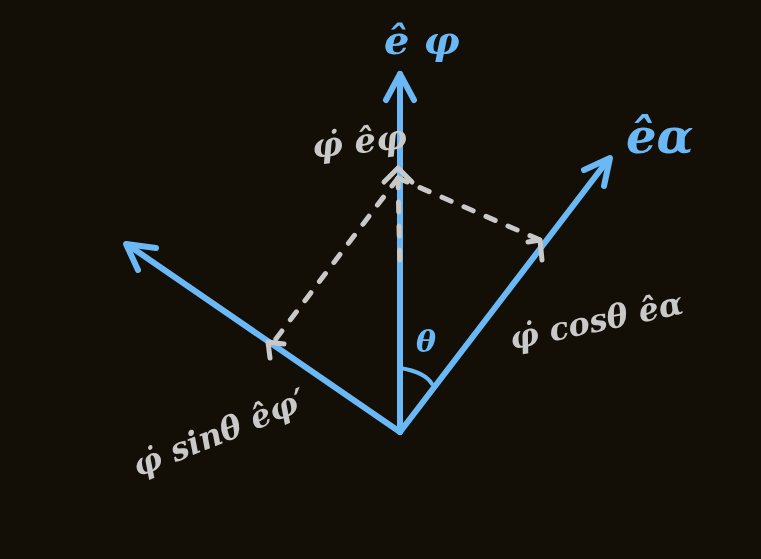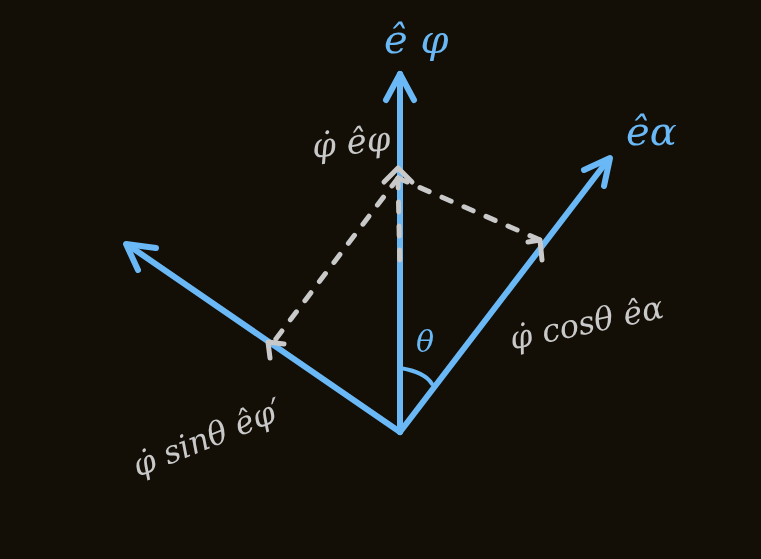--- a/index.html
+++ b/index.html
@@ -1,21 +1,21 @@
 <!DOCTYPE html>
 <html><head>
   <meta charset="utf-8">
   <style>
     html, body { margin: 0; padding: 0; }
     body {
       width: 761px; height: 559px; overflow: hidden;
       background: #130f07;
       font-family: "DejaVu Sans", sans-serif;
     }
-    #canvas { position: relative; width: 761px; height: 458px; }
+    #canvas { position: relative; width: 761px; height: 458px; font-weight: bold; }
     svg { position: absolute; left: 0; top: 0; }
     .lbl {
       position: absolute;
       font-family: "DejaVu Serif", serif;
       font-style: italic;
       white-space: nowrap;
       transform-origin: left center;
     }
     .blue { color: #6ab8f5; }
     .gray { color: #c9c9c9; }
@@ -50,19 +50,19 @@
 
       <g stroke="#c9c9c9" stroke-width="5">
         <polyline points="384,182 398,168 412,182"></polyline>
         <polyline points="528,242 540,240 542,260"></polyline>
         <polyline points="284,344 268,342 270,358"></polyline>
       </g>
     </g>
   </svg>
 
   <div class="lbl blue" style="left:384px; top:16px; font-size:40px;">ê φ</div>
-  <div class="lbl blue" style="left:626px; top:108px; font-size:40px;">êα</div>
+  <div class="lbl blue" style="left:626px; top:108px; font-size:48px;">êα</div>
   <div class="lbl blue" style="left:416px; top:324px; font-size:30px;">θ</div>
 
   <div class="lbl gray" style="left:312px; top:126px; font-size:34px; transform: rotate(-6deg);">φ̇ êφ</div>
   <div class="lbl gray" style="left:510px; top:320px; font-size:32px; transform: rotate(-12deg);">φ̇ cosθ êα</div>
   <div class="lbl gray" style="left:134px; top:448px; font-size:32px; transform: rotate(-22deg);">φ̇ sinθ êφ′</div>
 </div>
 
 </body></html>

